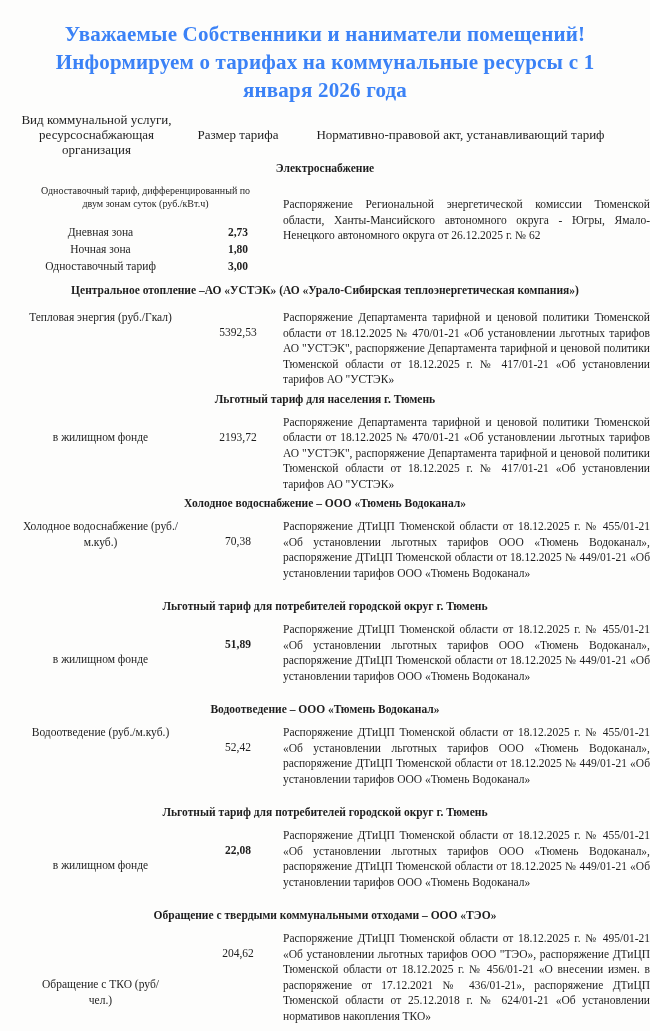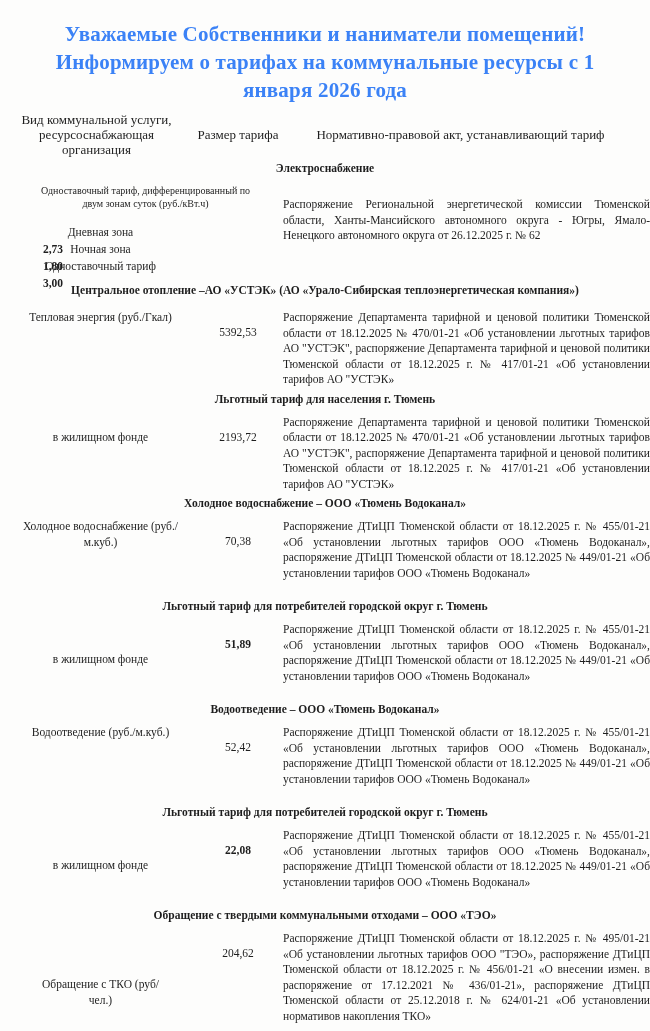--- a/index.html
+++ b/index.html
@@ -32,21 +32,21 @@
   .bold{font-weight:bold;}
   .pt15{padding-top:15px;}
   .pt30{padding-top:30px;}
   .pt46{padding-top:46px;}
   .w170{max-width:168px;}
   .w120{max-width:120px;}
   
   .elec-left{width:275px;}
   .service-wide{font-size:10px;line-height:13px;max-width:228px;margin:0 auto;text-align:center;}
   .subrows{margin-top:14px;}
-  .subrow{display:flex;height:17px;line-height:17px;flex-direction:column;}
+  .subrow{display:flex;height:17px;line-height:17px;}
   .subrow .sl{width:185px;text-align:center;}
   .subrow .sv{width:90px;text-align:center;font-weight:bold;font-family:Liberation Serif, serif;}
   .elec-act{margin-top:13px;}
 </style>
 </head>
 <body>
 
 <div class="page">
 
   <div class="title">Уважаемые Собственники и наниматели помещений! Информируем о тарифах на коммунальные ресурсы с 1 января 2026 года</div>

